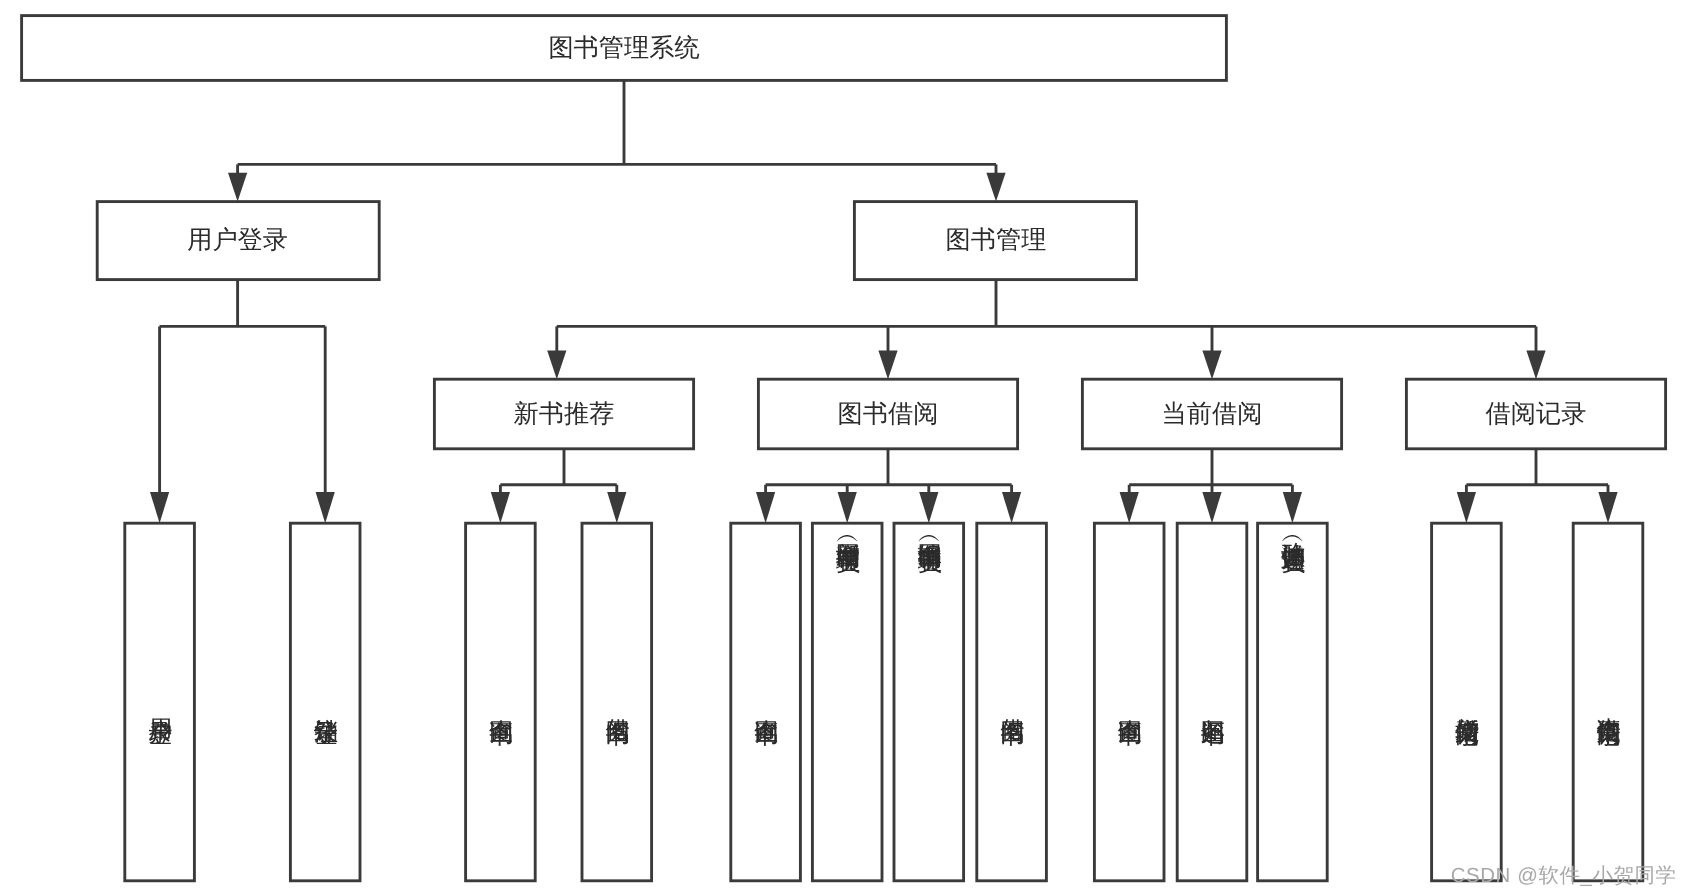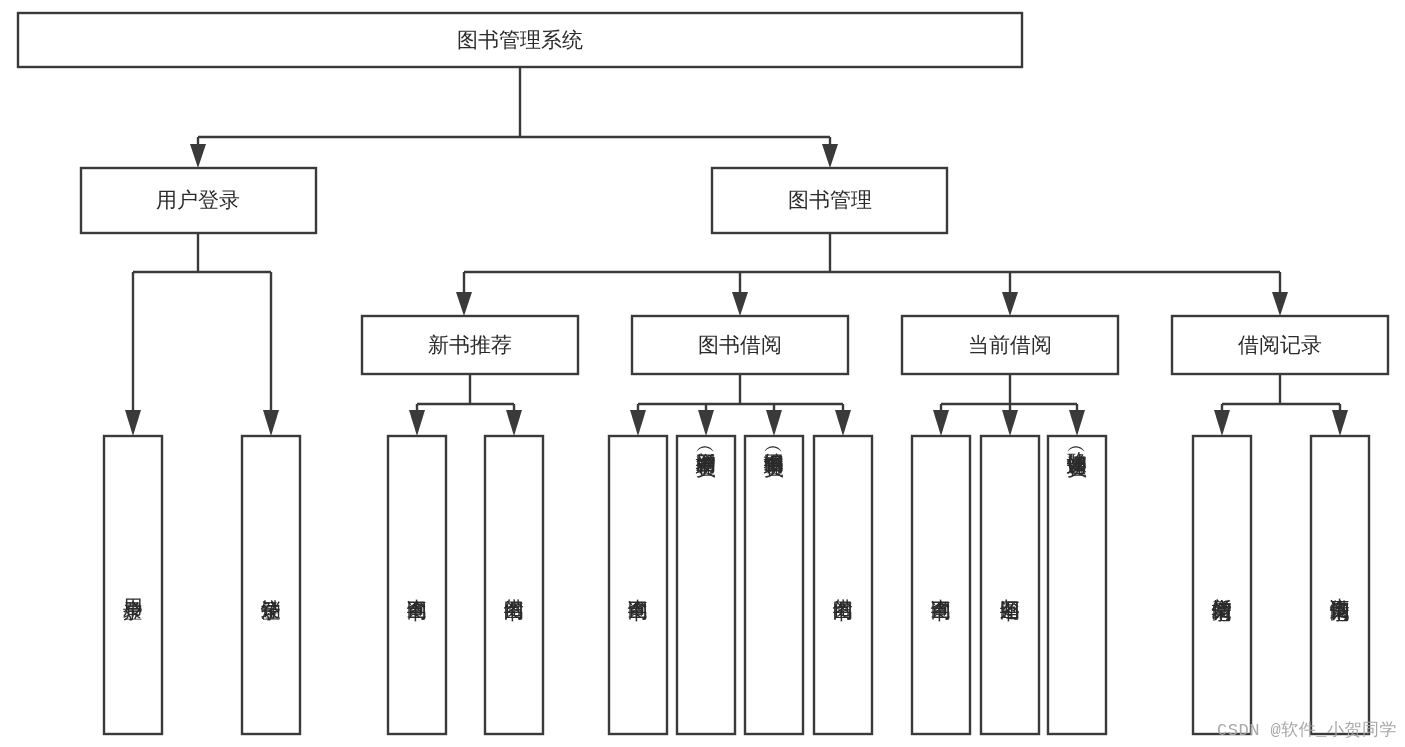--- a/index.html
+++ b/index.html
@@ -63,21 +63,21 @@
     line-height: 1.12;
     color: #2b2b2b;
     letter-spacing: 1px;
     white-space: nowrap;
     text-align: center;
   }
   .watermark {
     position: absolute;
     right: 8px;
     bottom: 6px;
-    font-family: Liberation Mono, monospace;
+    font-family: Liberation Sans, sans-serif;
     font-size: 17px;
     color: #a8a8a8;
     letter-spacing: 0.5px;
     white-space: nowrap;
   }
 </style>
 </head>
 <body>
 
 <div id="diagram-root">

